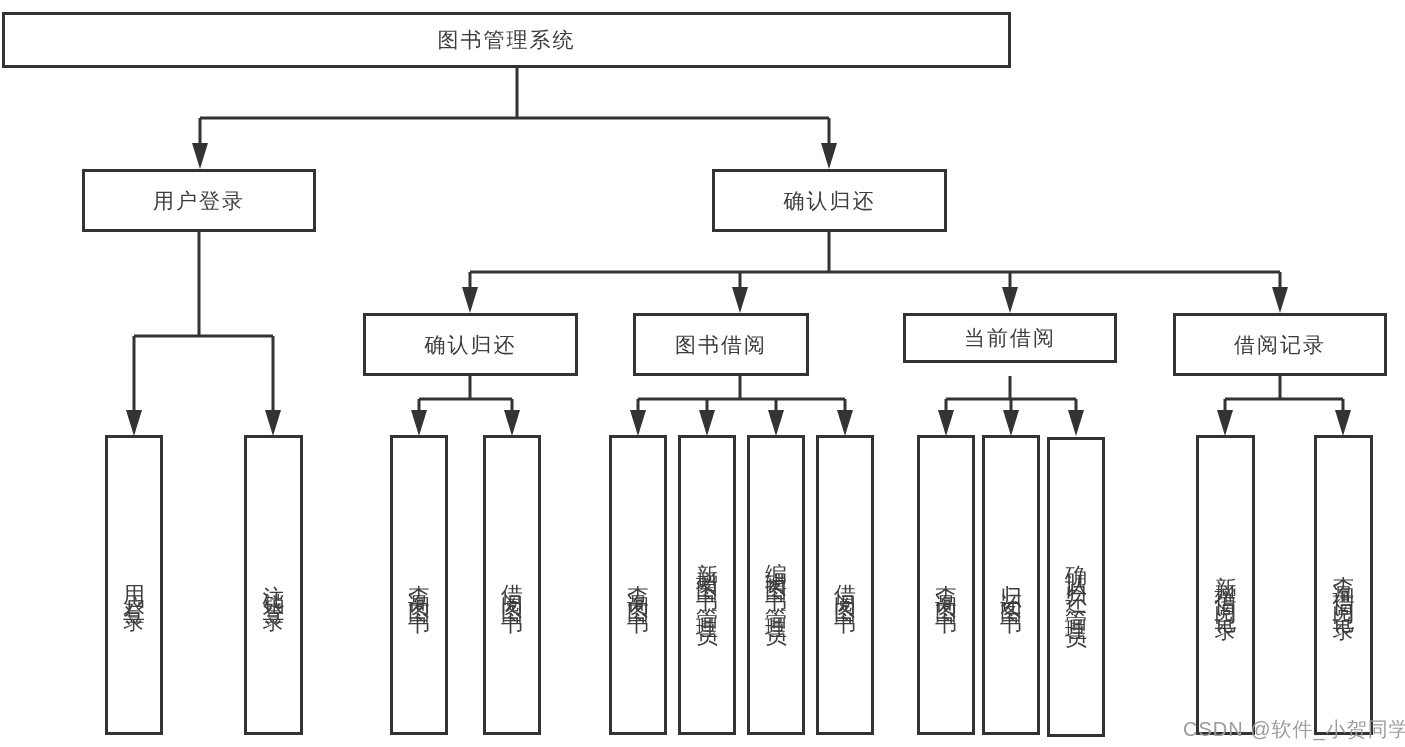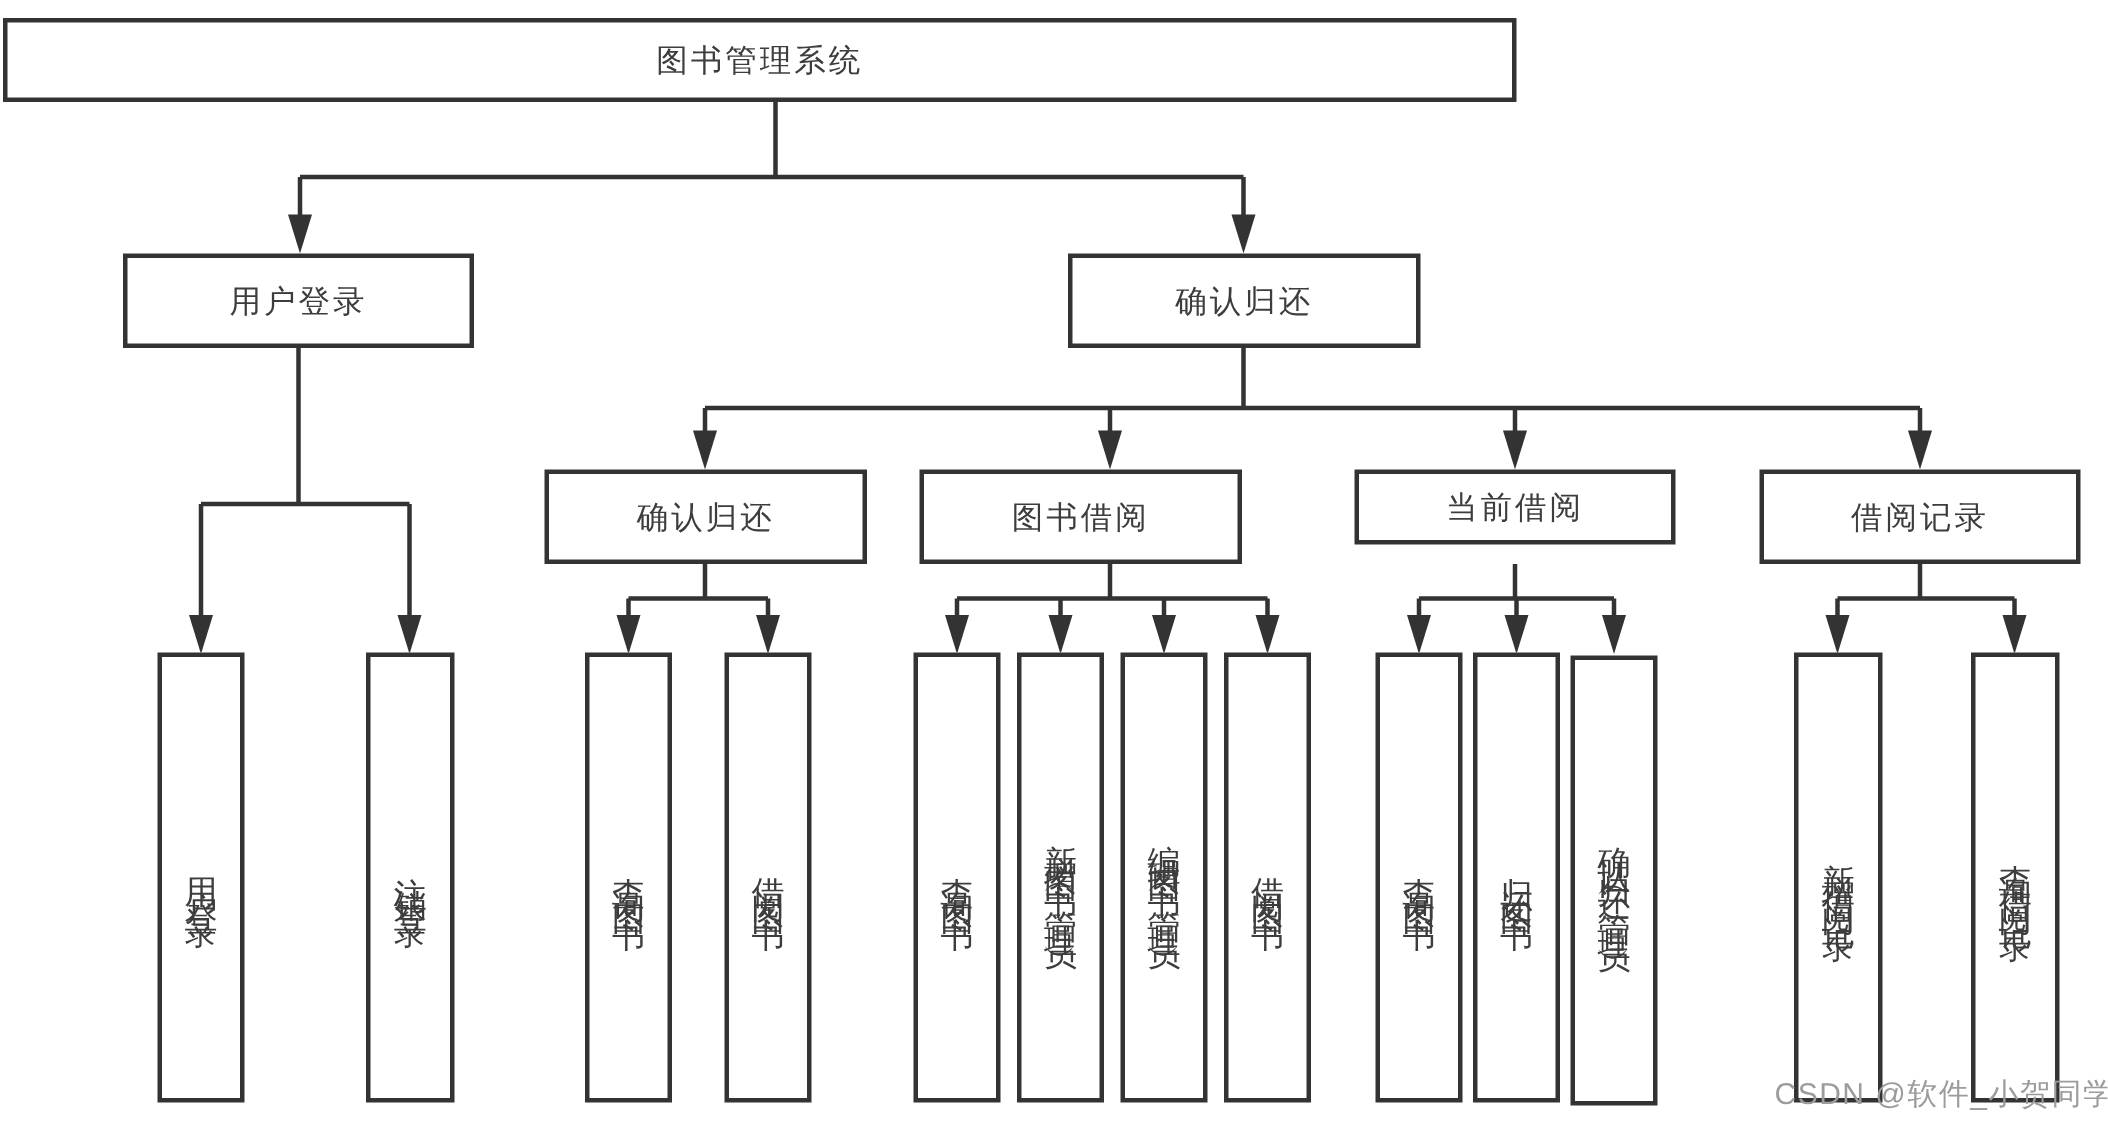--- a/index.html
+++ b/index.html
@@ -67,21 +67,21 @@
     <polygon points="1335,410 1351,410 1343,436"></polygon>
   </g>
 </svg>
 
 <div class="box hbox" style="left:2px;top:12px;width:1009px;height:56px">图书管理系统</div>
 
 <div class="box hbox" style="left:82px;top:169px;width:234px;height:63px">用户登录</div>
 <div class="box hbox" style="left:712px;top:169px;width:235px;height:63px">确认归还</div>
 
 <div class="box hbox" style="left:363px;top:313px;width:215px;height:63px">确认归还</div>
-<div class="box hbox" style="left:613px;top:313px;width:215px;height:63px">图书借阅</div>
+<div class="box hbox" style="left:633px;top:313px;width:176px;height:63px">图书借阅</div>
 <div class="box hbox" style="left:903px;top:313px;width:214px;height:50px">当前借阅</div>
 <div class="box hbox" style="left:1173px;top:313px;width:214px;height:63px">借阅记录</div>
 
 <div class="box leaf" style="left:105px;top:435px;width:58px;height:300px">用户登录</div>
 <div class="box leaf" style="left:244px;top:435px;width:59px;height:300px">注销登录</div>
 
 <div class="box leaf" style="left:390px;top:435px;width:58px;height:300px">查询图书</div>
 <div class="box leaf" style="left:483px;top:435px;width:58px;height:300px">借阅图书</div>
 
 <div class="box leaf" style="left:609px;top:435px;width:58px;height:300px">查询图书</div>

